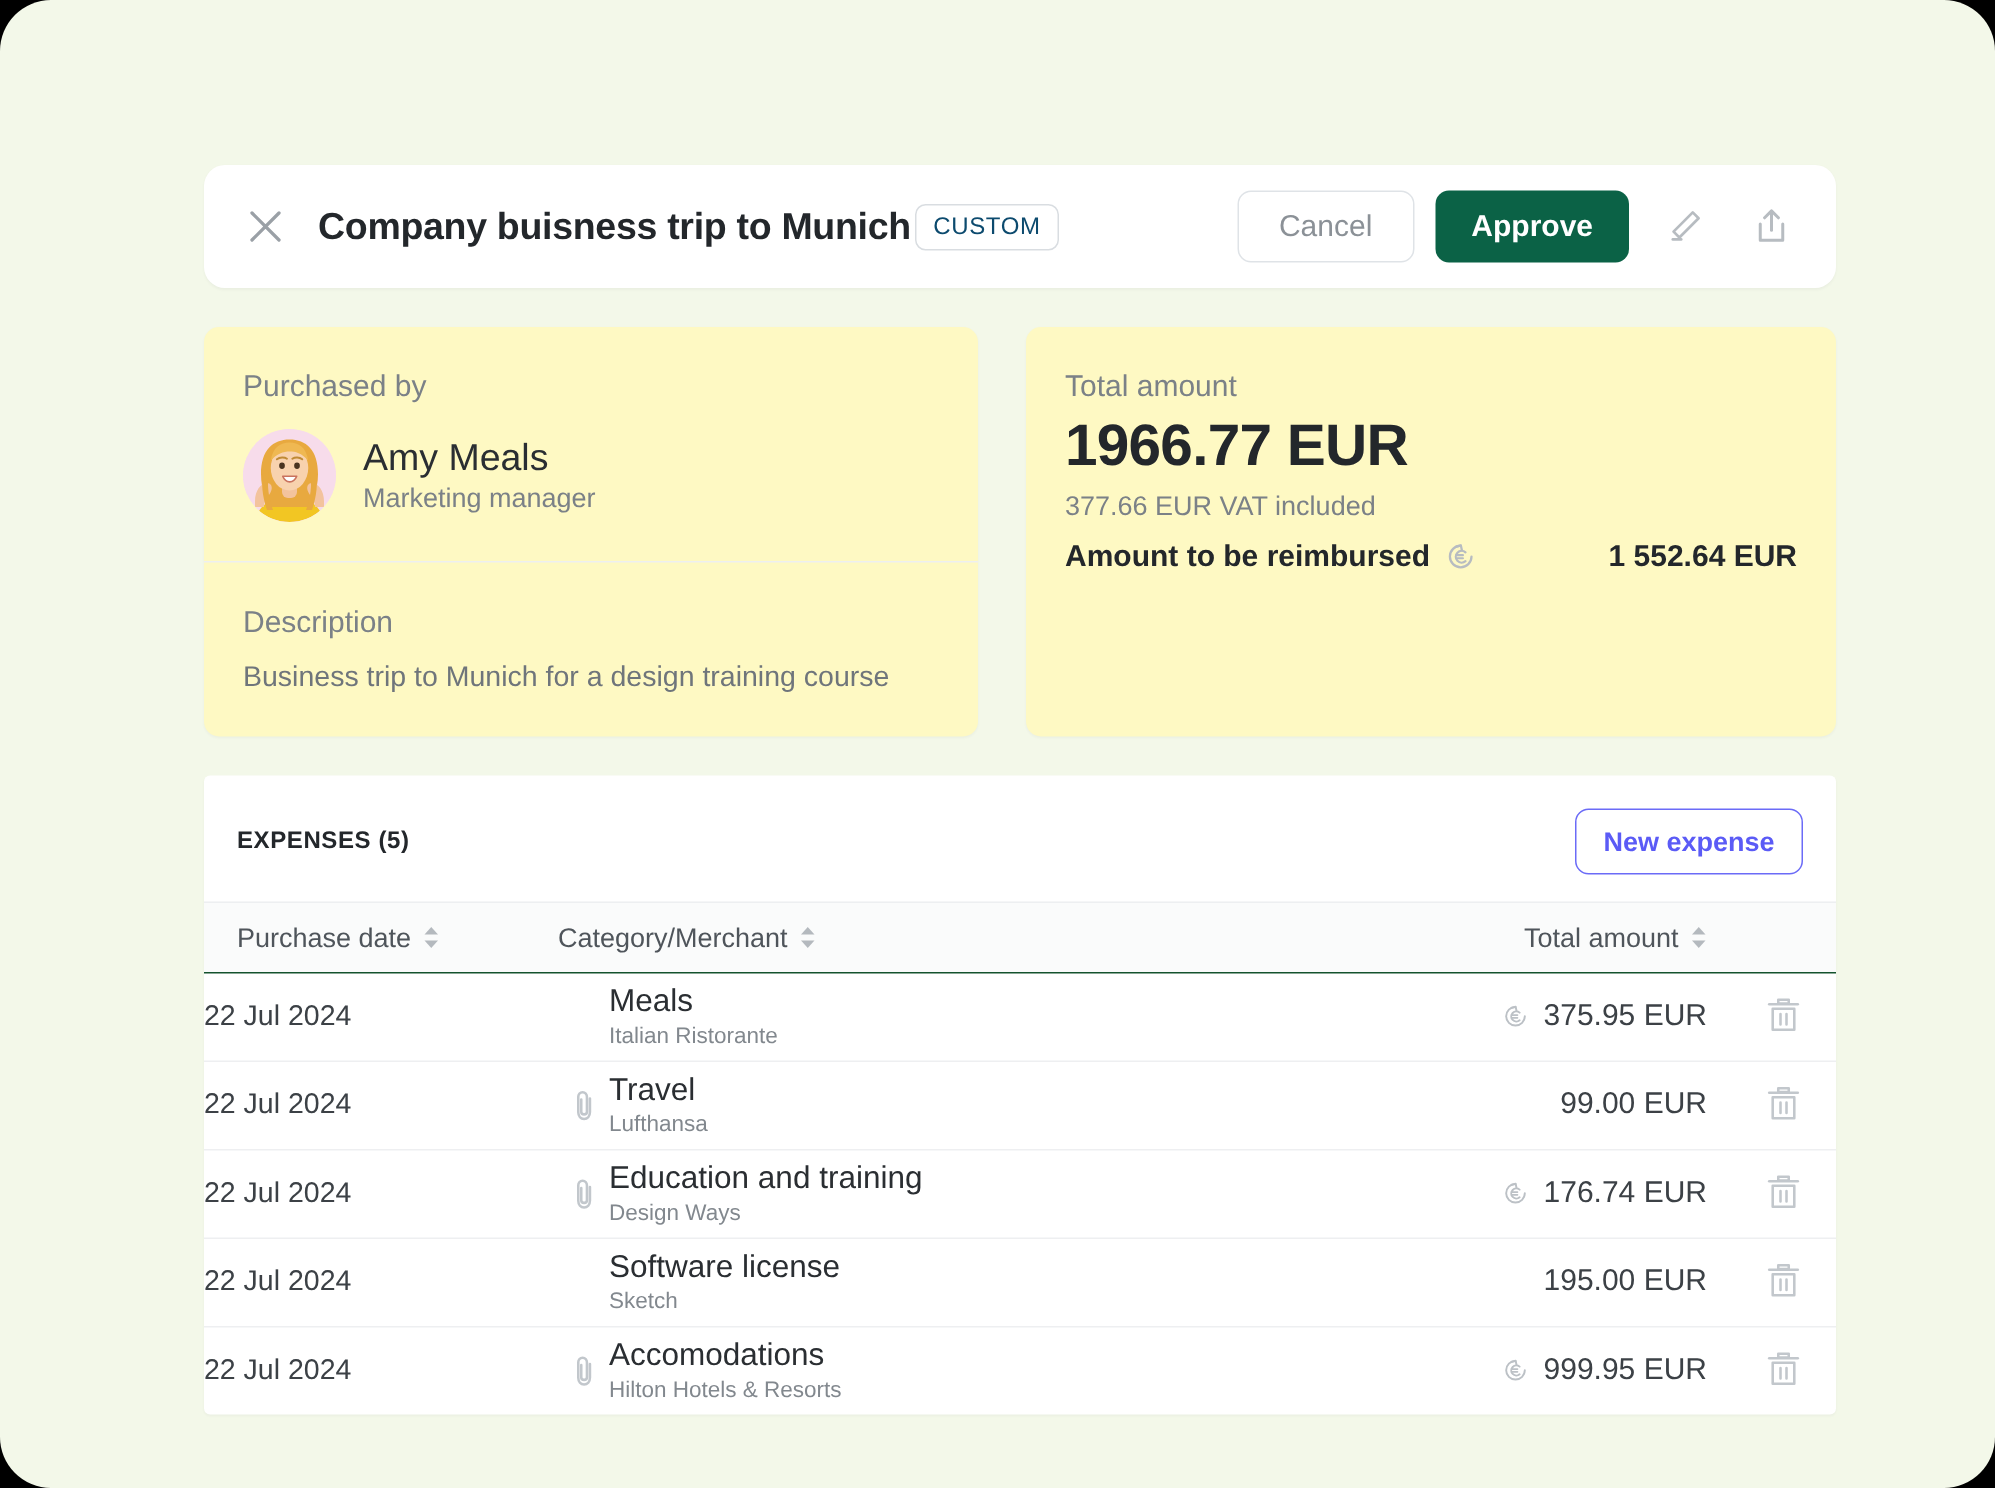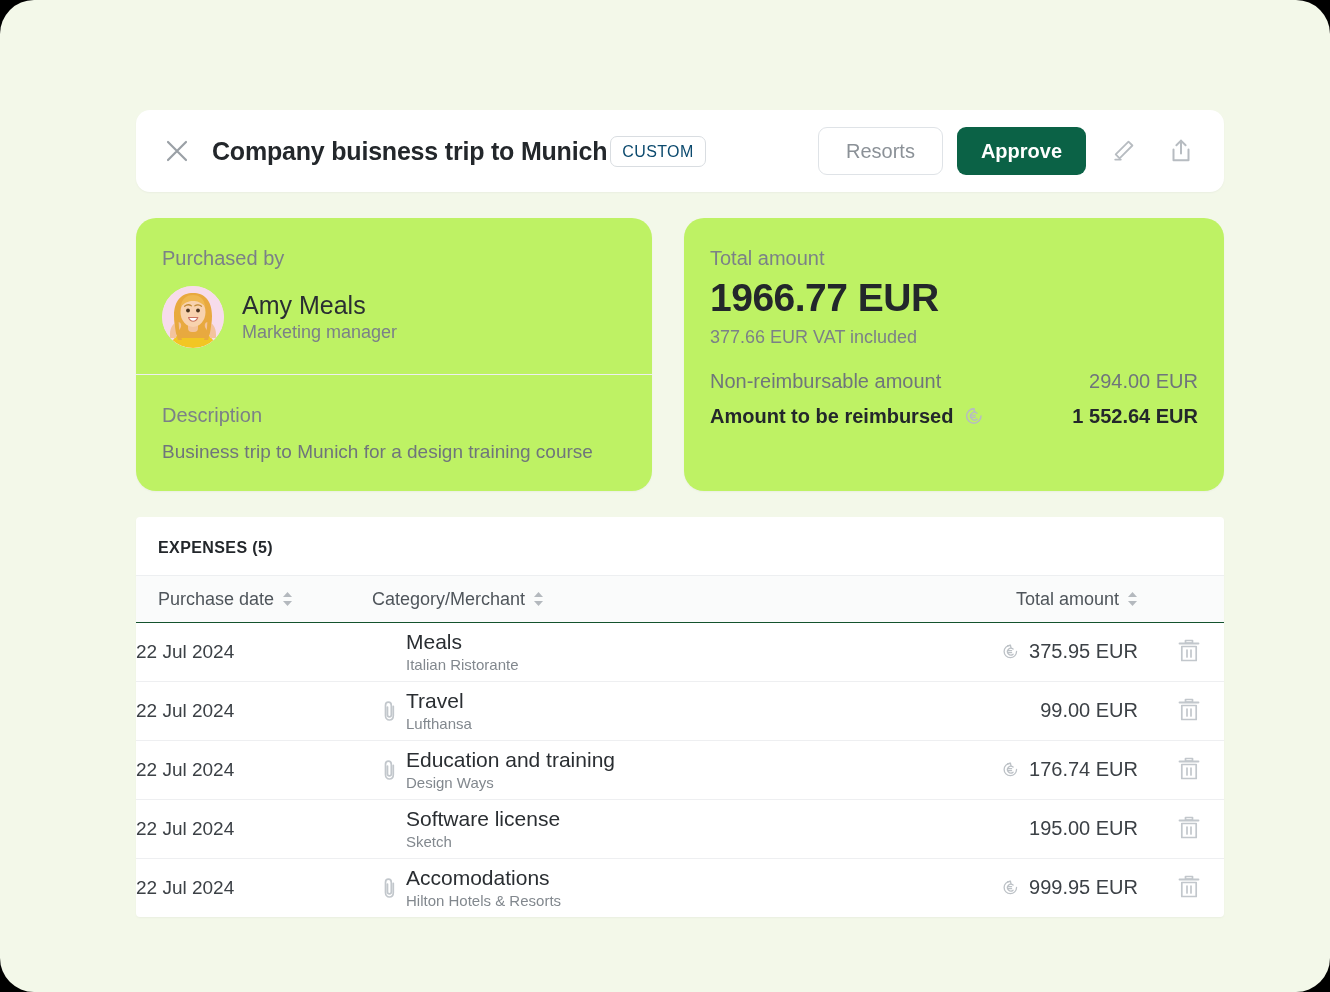--- a/index.html
+++ b/index.html
@@ -105,22 +105,22 @@
     flex: 0 0 auto;
   }
 
   
   .inforow {
     display: flex;
     gap: 32px;
     margin-top: 26px;
   }
   .card {
-    background: #bef264;
-    border-radius: 20px;
+    background: #fef9c3;
+    border-radius: 10px;
     box-shadow: 0 1px 2px rgba(16,24,40,.04);
   }
   .card-left { width: 516px; flex: 0 0 516px; }
   .card-right { flex: 1 1 auto; }
 
   .sect-pad { padding: 28px 26px 26px; }
   .label-muted {
     color: #7b8187;
     font-size: 20px;
     line-height: 1.2;
@@ -310,21 +310,21 @@
 
     <div class="headerbar">
       <div class="close-btn">
         <svg width="26" height="26" viewBox="0 0 26 26">
           <path d="M4 4 L22 22 M22 4 L4 22" stroke="#9aa0a6" stroke-width="2.2" fill="none" stroke-linecap="round"></path>
         </svg>
       </div>
       <div class="doc-title">Company buisness trip to Munich</div>
       <div class="badge">CUSTOM</div>
       <div class="header-spacer"></div>
-      <button class="btn-cancel">Resorts</button>
+      <button class="btn-cancel">Cancel</button>
       <button class="btn-approve">Approve</button>
       <div class="icon-btn">
         <svg width="28" height="28" viewBox="0 0 28 28">
           <path d="M19.5 4.6 L23.4 8.5 L10.6 21.3 L6.7 17.4 Z" fill="none" stroke="#b7bcc1" stroke-width="1.8" stroke-linejoin="round"></path>
           <path d="M6.2 22.6 L11.8 22.6" stroke="#b7bcc1" stroke-width="1.8" stroke-linecap="round"></path>
         </svg>
       </div>
       <div class="icon-btn">
         <svg width="28" height="28" viewBox="0 0 28 28">
           <path d="M14 3.8 L14 16.5" stroke="#b7bcc1" stroke-width="2" stroke-linecap="round"></path>
@@ -388,25 +388,20 @@
           <div class="desc-text">Business trip to Munich for a design training course</div>
         </div>
       </div>
 
       <div class="card card-right">
         <div class="sect-pad">
           <div class="label-muted">Total amount</div>
           <div class="total-value">1966.77 EUR</div>
           <div class="vat-note">377.66 EUR VAT included</div>
 
-          <div class="amt-row">
-            <span class="amt-label">Non-reimbursable amount</span>
-            <span class="grow"></span>
-            <span class="amt-val">294.00 EUR</span>
-          </div>
 
           <div class="amt-row strong">
             <span class="amt-label">Amount to be reimbursed</span>
             <span class="refund-icon">
               <svg width="22" height="22" viewBox="0 0 22 22">
                 <path d="M18 11 A7.2 7.2 0 1 1 10.8 3.8" fill="none" stroke="#b7bcc1" stroke-width="1.5" stroke-linecap="round"></path>
                 <path d="M7.6 4.6 L10.9 3.6 L11.6 6.9" fill="none" stroke="#b7bcc1" stroke-width="1.5" stroke-linecap="round" stroke-linejoin="round"></path>
                 <path d="M14 8.2 A3.9 3.9 0 1 0 14 14.1" fill="none" stroke="#b7bcc1" stroke-width="1.5" stroke-linecap="round"></path>
                 <path d="M7.8 10.1 L12.3 10.1 M7.8 12.2 L12.3 12.2" stroke="#b7bcc1" stroke-width="1.4" stroke-linecap="round"></path>
               </svg>
@@ -414,20 +409,21 @@
             <span class="grow"></span>
             <span class="amt-val">1 552.64 EUR</span>
           </div>
         </div>
       </div>
     </div>
 
     <div class="expenses">
       <div class="exp-head">
         <div class="exp-title">EXPENSES (5)</div>
+        <button class="btn-new">New expense</button>
       </div>
 
       <table class="exp-table">
         <thead>
           <tr>
             <th class="c-date">
               <span class="th-inner">
                 <span>Purchase date</span>
                 <svg width="11" height="16" viewBox="0 0 11 16">
                   <path d="M5.5 1 L10 6 L1 6 Z" fill="#b4b9be"></path>

